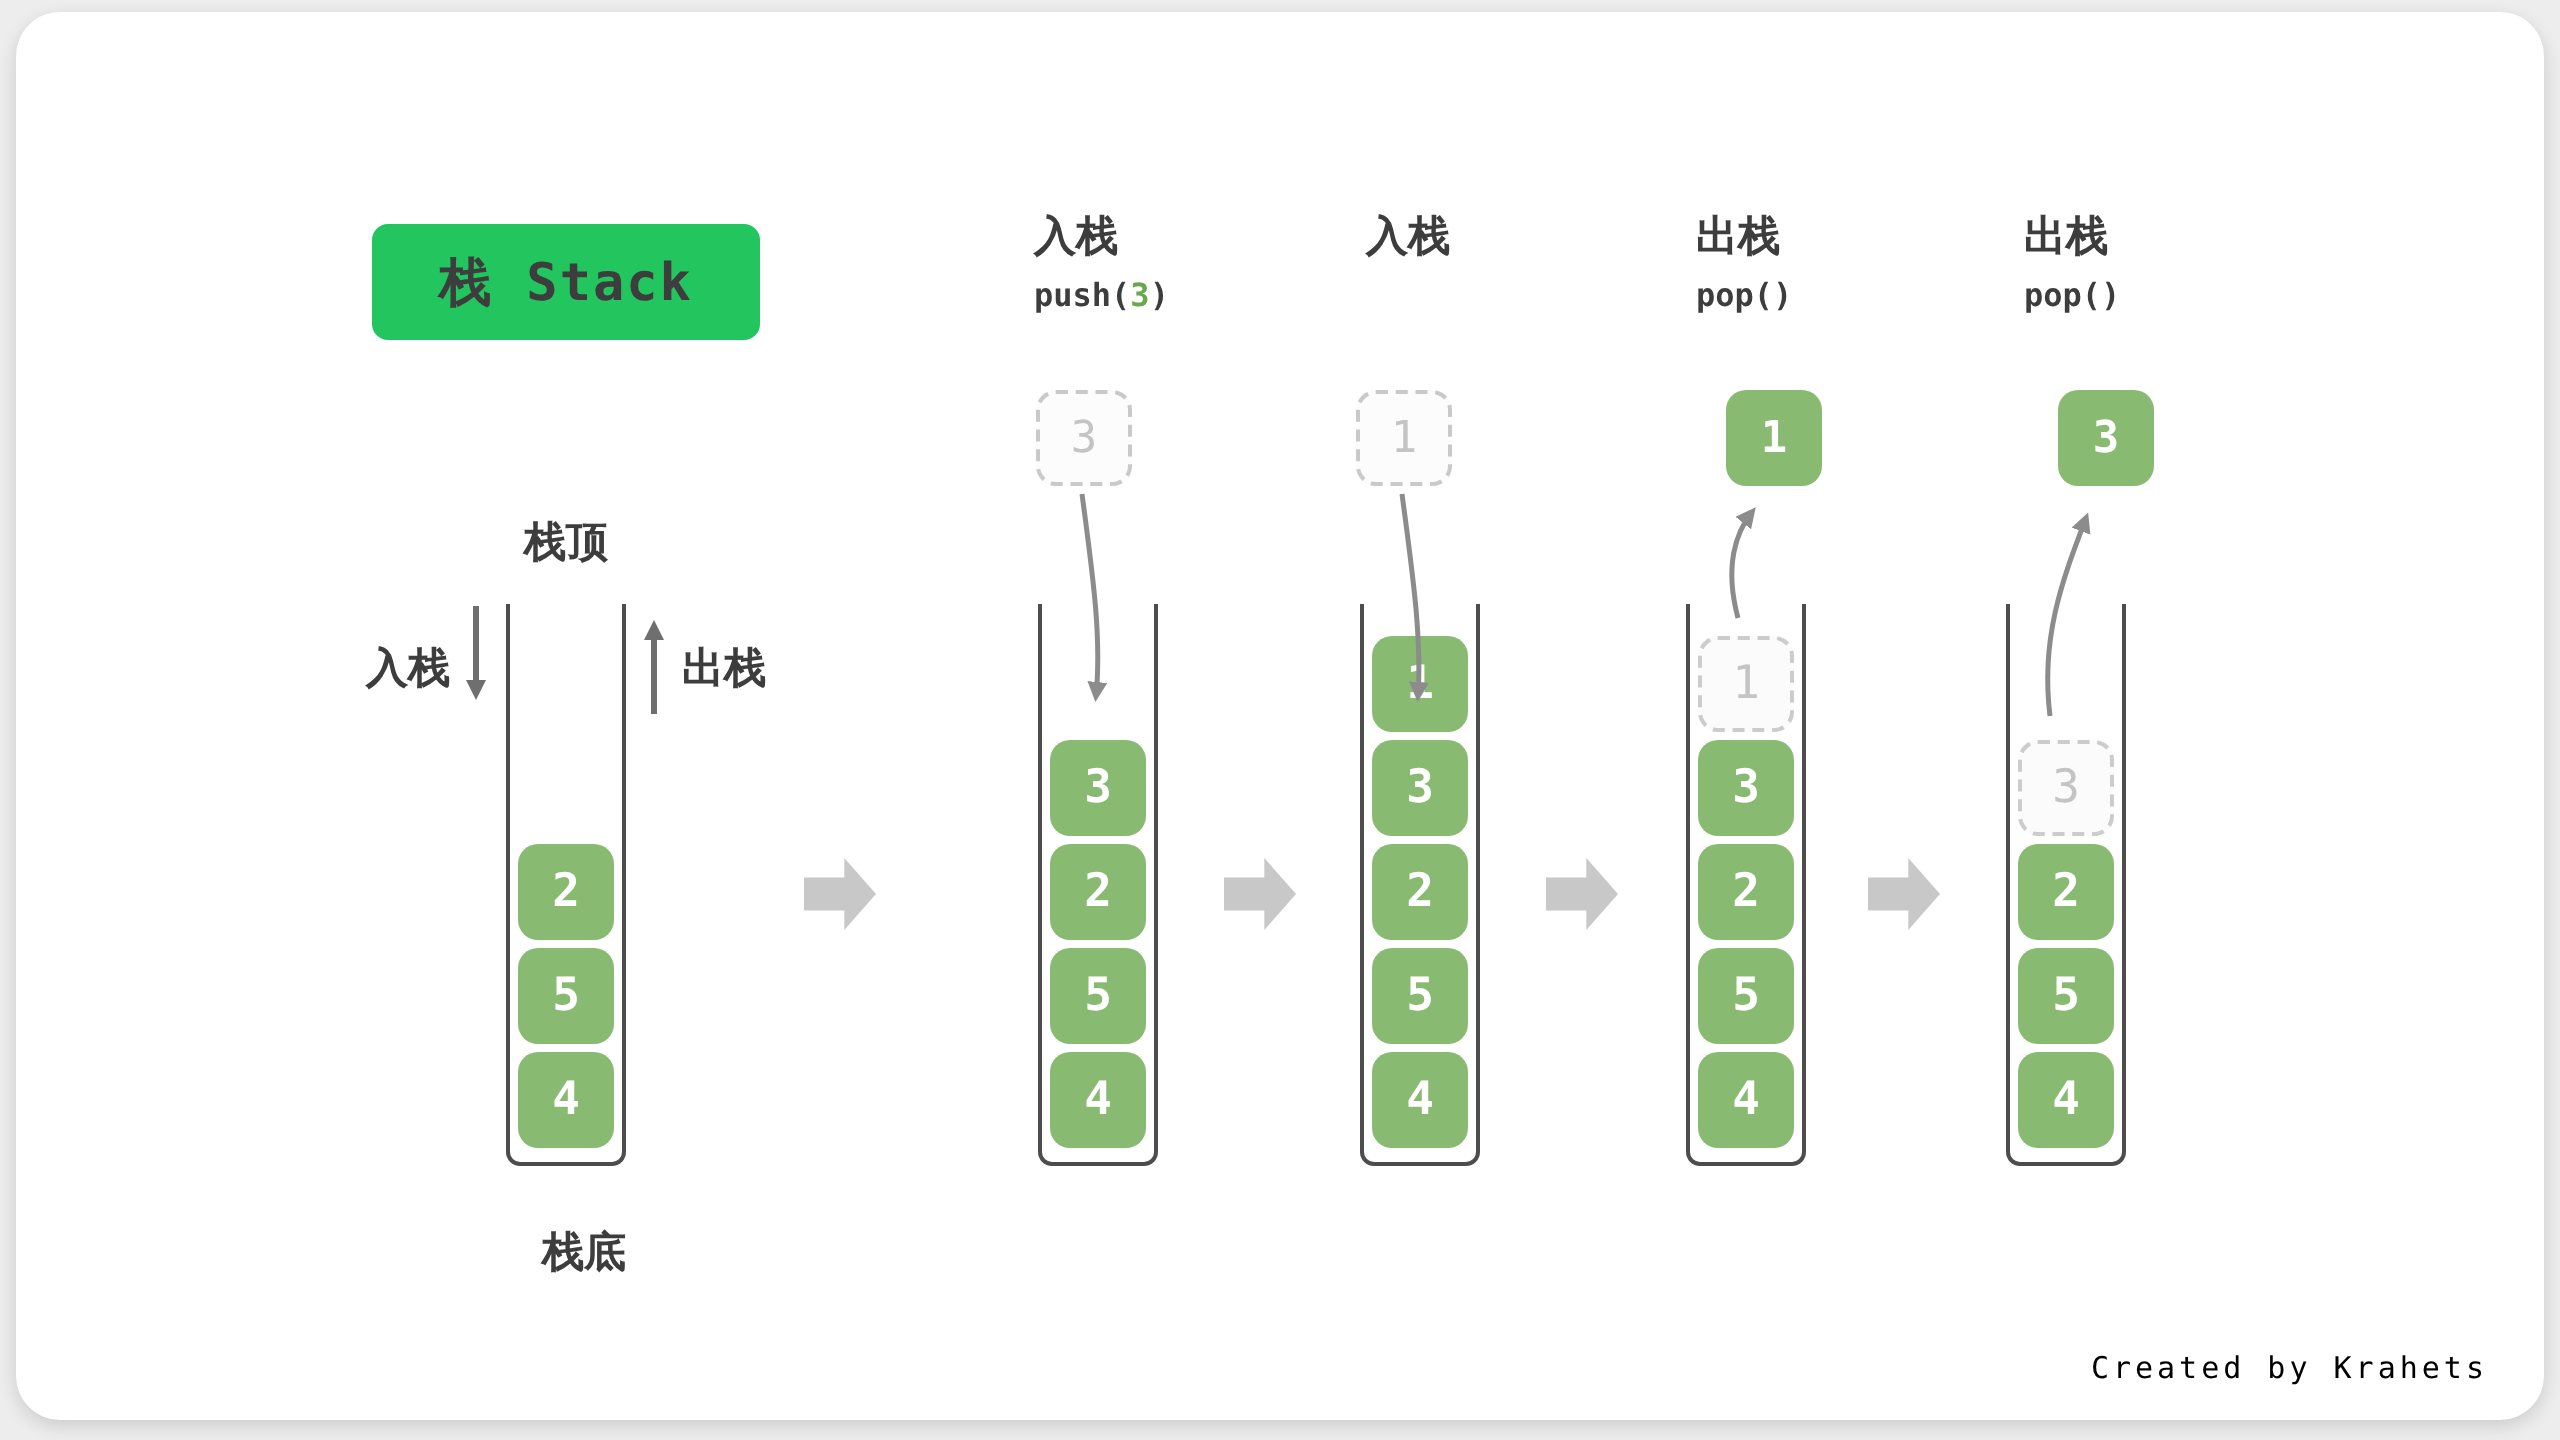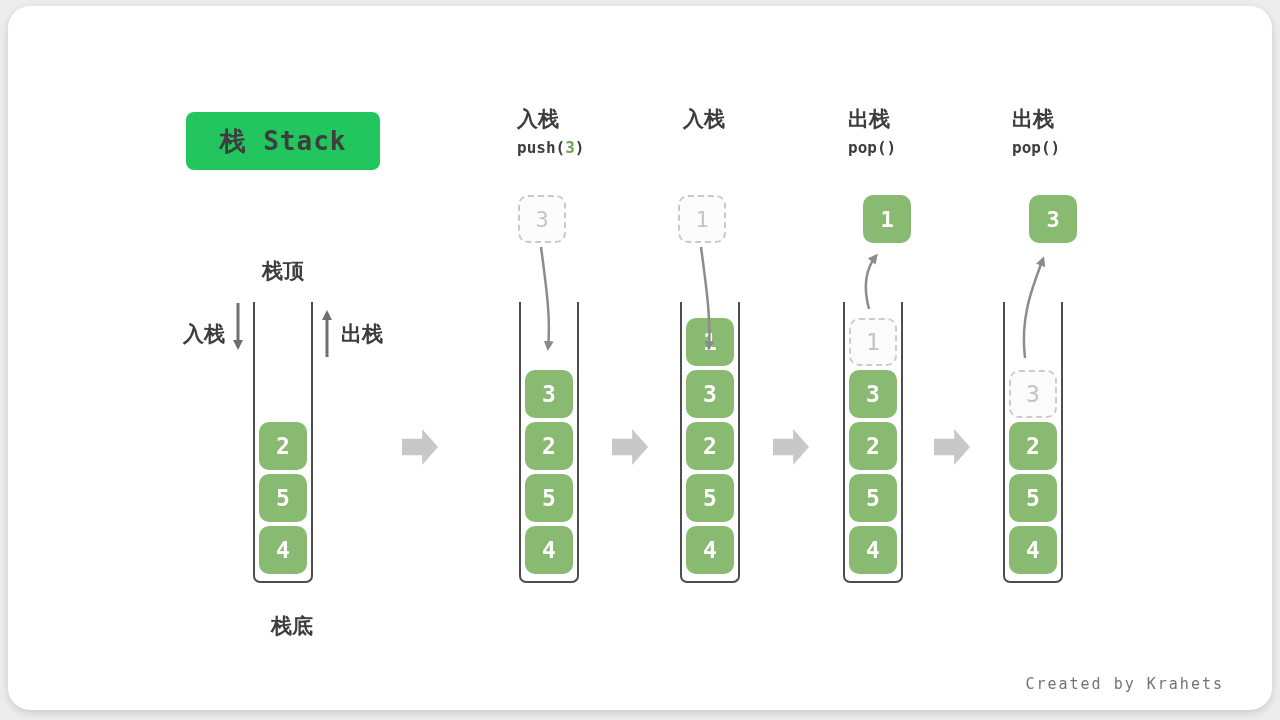--- a/index.html
+++ b/index.html
@@ -55,22 +55,22 @@
     font-family:"DejaVu Sans Mono",monospace;font-size:22px;
   }
   .float-box.solid{background:var(--block-green);color:#fff;font-weight:700;}
   .float-box.dashed{background:#fcfcfc;border:2px dashed #c9c9c9;color:var(--ghost-gray);}
   .transition-arrow{
     position:absolute;top:429px;width:36px;height:36px;background:var(--transition-arrow-gray);
     clip-path:polygon(0 27%,56% 27%,56% 0,100% 50%,56% 100%,56% 73%,0 73%);
   }
   .arrow-layer{position:absolute;left:0;top:0;width:1280px;height:720px;pointer-events:none;}
   .footer-credit{
-    position:absolute;top:675px;right:56px;
-    font-family:"DejaVu Sans Mono",monospace;font-size:15px;color:#737373;letter-spacing:2px;margin-left:36px;
+    position:absolute;top:675px;right:36px;
+    font-family:"DejaVu Sans Mono",monospace;font-size:15px;color:#000000;letter-spacing:2px;margin-left:36px;
   }
 </style>
 </head>
 <body>
 
 <div id="stage">
   <div class="card"></div>
 
   <div class="title-badge">
     <span>栈 Stack</span>

